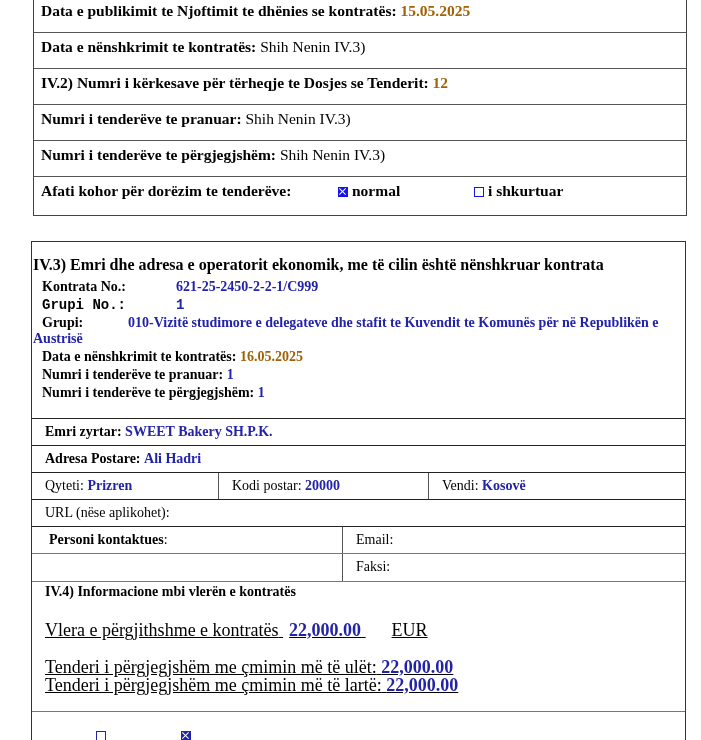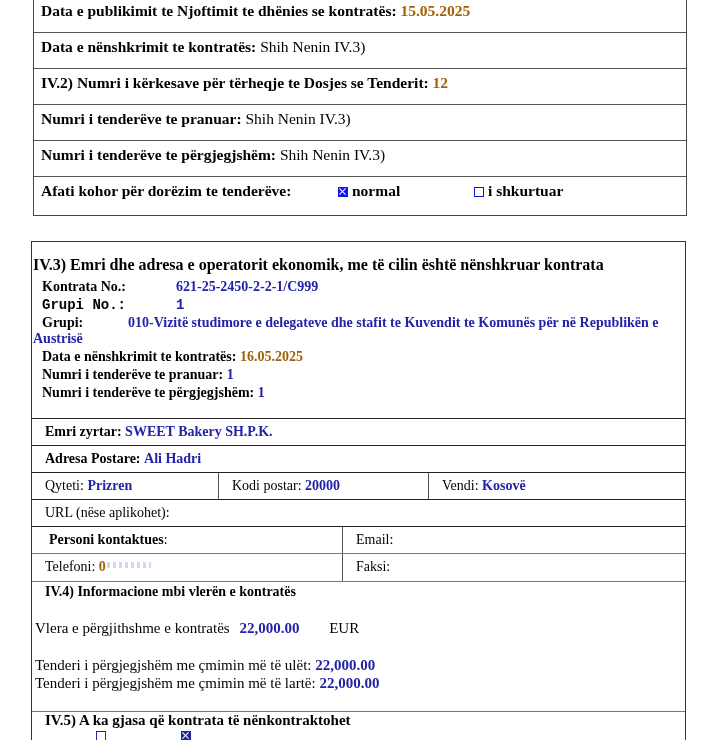--- a/index.html
+++ b/index.html
@@ -51,21 +51,21 @@
   .grid-row {
     position: absolute; left: 0; width: 653px; box-sizing: border-box;
     border-top: 1.5px solid #222; font-size: 14px; line-height: 20px;
   }
   .grid-row.gray { border-top-color: #777; }
   .cell { position: absolute; top: 0; height: 100%; box-sizing: border-box; padding: 3px 0 0 13px; white-space: nowrap; }
   .cell.divl { border-left: 1.5px solid #555; }
 
   .iv4 { position: absolute; left: 0; width: 653px; border-top: 1.5px solid #777; }
   .iv4 .t { position: absolute; left: 13px; top: 2px; font-size: 14px; font-weight: bold; white-space: nowrap; }
-  .iv4 .line { position: absolute; left: 3px; font-size: 15px; white-space: nowrap; }
+  .iv4 .line { position: absolute; left: 13px; font-size: 18px; white-space: nowrap; text-decoration: underline; }
 
   .iv5 { position: absolute; left: 0; width: 653px; border-top: 1.5px solid #777; }
   .iv5 .t { position: absolute; left: 13px; top: 0px; font-size: 15px; font-weight: bold; white-space: nowrap; }
   .cb.navy { border-color: #2323a8; }
   .cb.navy.checked { background: #2323a8; }
 </style>
 </head>
 <body>
 
 <div class="top-table">
@@ -172,24 +172,20 @@
       <span class="b">Personi kontaktues</span><span>:</span>
       <span></span>
     </div>
     <div class="cell divl" style="left:310px; width:343px;">
       <span>Email:</span>
       <span></span>
     </div>
   </div>
 
   <div class="grid-row gray" style="top:311px; height:28px;">
-    <div class="cell" style="left:0; width:310px;">
-      <span>Telefoni:</span>
-      <span class="v-bright">0</span><span style="display:inline-block; width:44px; height:6px; margin-left:1px; vertical-align:3px; background: repeating-linear-gradient(90deg, #c8ccf0 0 3px, #ffffff 3px 6px); opacity:0.8;"></span>
-    </div>
     <div class="cell divl" style="left:310px; width:343px;">
       <span>Faksi:</span>
       <span></span>
     </div>
   </div>
 
   <div class="iv4" style="top:339px; height:124px;">
     <div class="t">IV.4) Informacione mbi vlerën e kontratës</div>
     <div class="line" style="top:38px;">
       <span>Vlera e përgjithshme e kontratës</span>
@@ -200,17 +196,16 @@
       <span>Tenderi i përgjegjshëm me çmimin më të ulët:</span>
       <span class="v-navy">22,000.00</span>
     </div>
     <div class="line" style="top:93px;">
       <span>Tenderi i përgjegjshëm me çmimin më të lartë:</span>
       <span class="v-navy">22,000.00</span>
     </div>
   </div>
 
   <div class="iv5" style="top:469px; height:40px;">
-    <div class="t">IV.5) A ka gjasa që kontrata të nënkontraktohet</div>
     <span class="cb navy" style="position:absolute; left:64px; top:19px;"></span>
     <span class="cb navy checked" style="position:absolute; left:149px; top:19px;"></span>
   </div>
 </div>
 
 </body></html>

